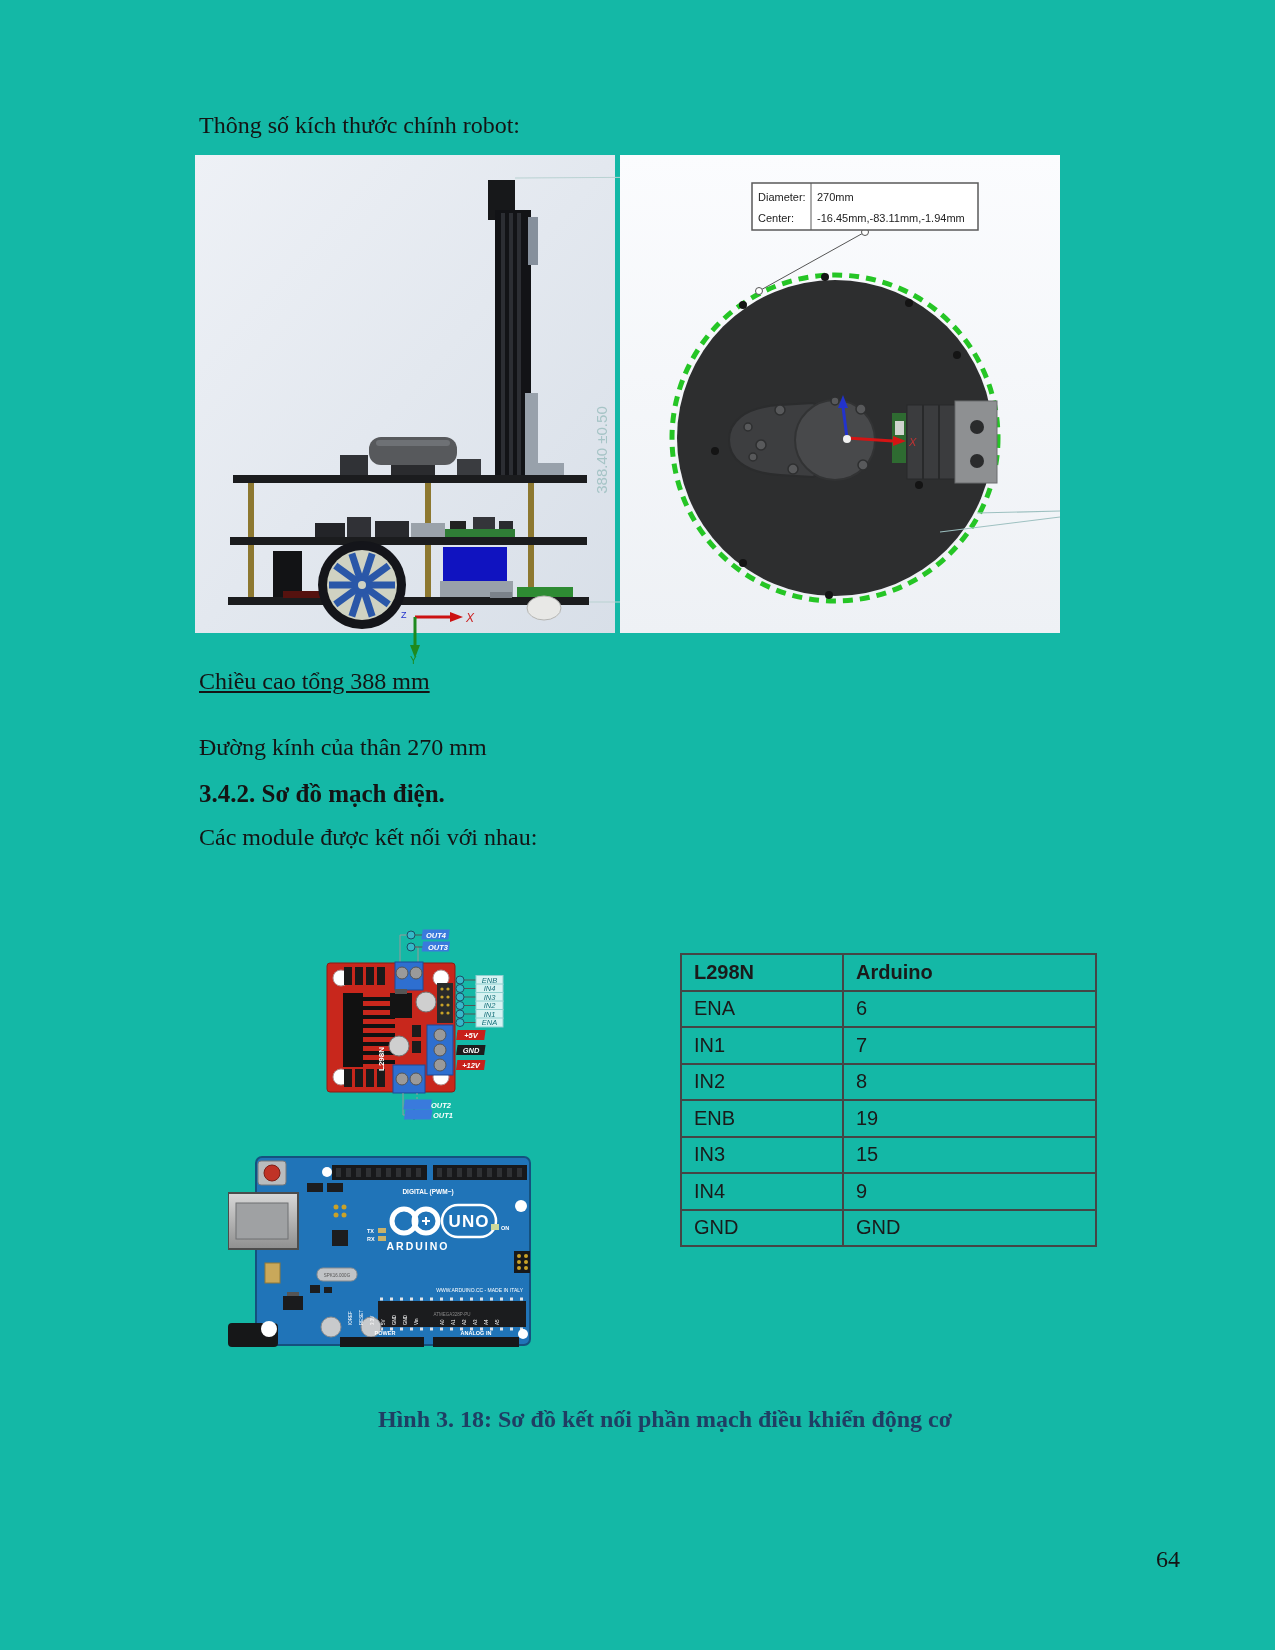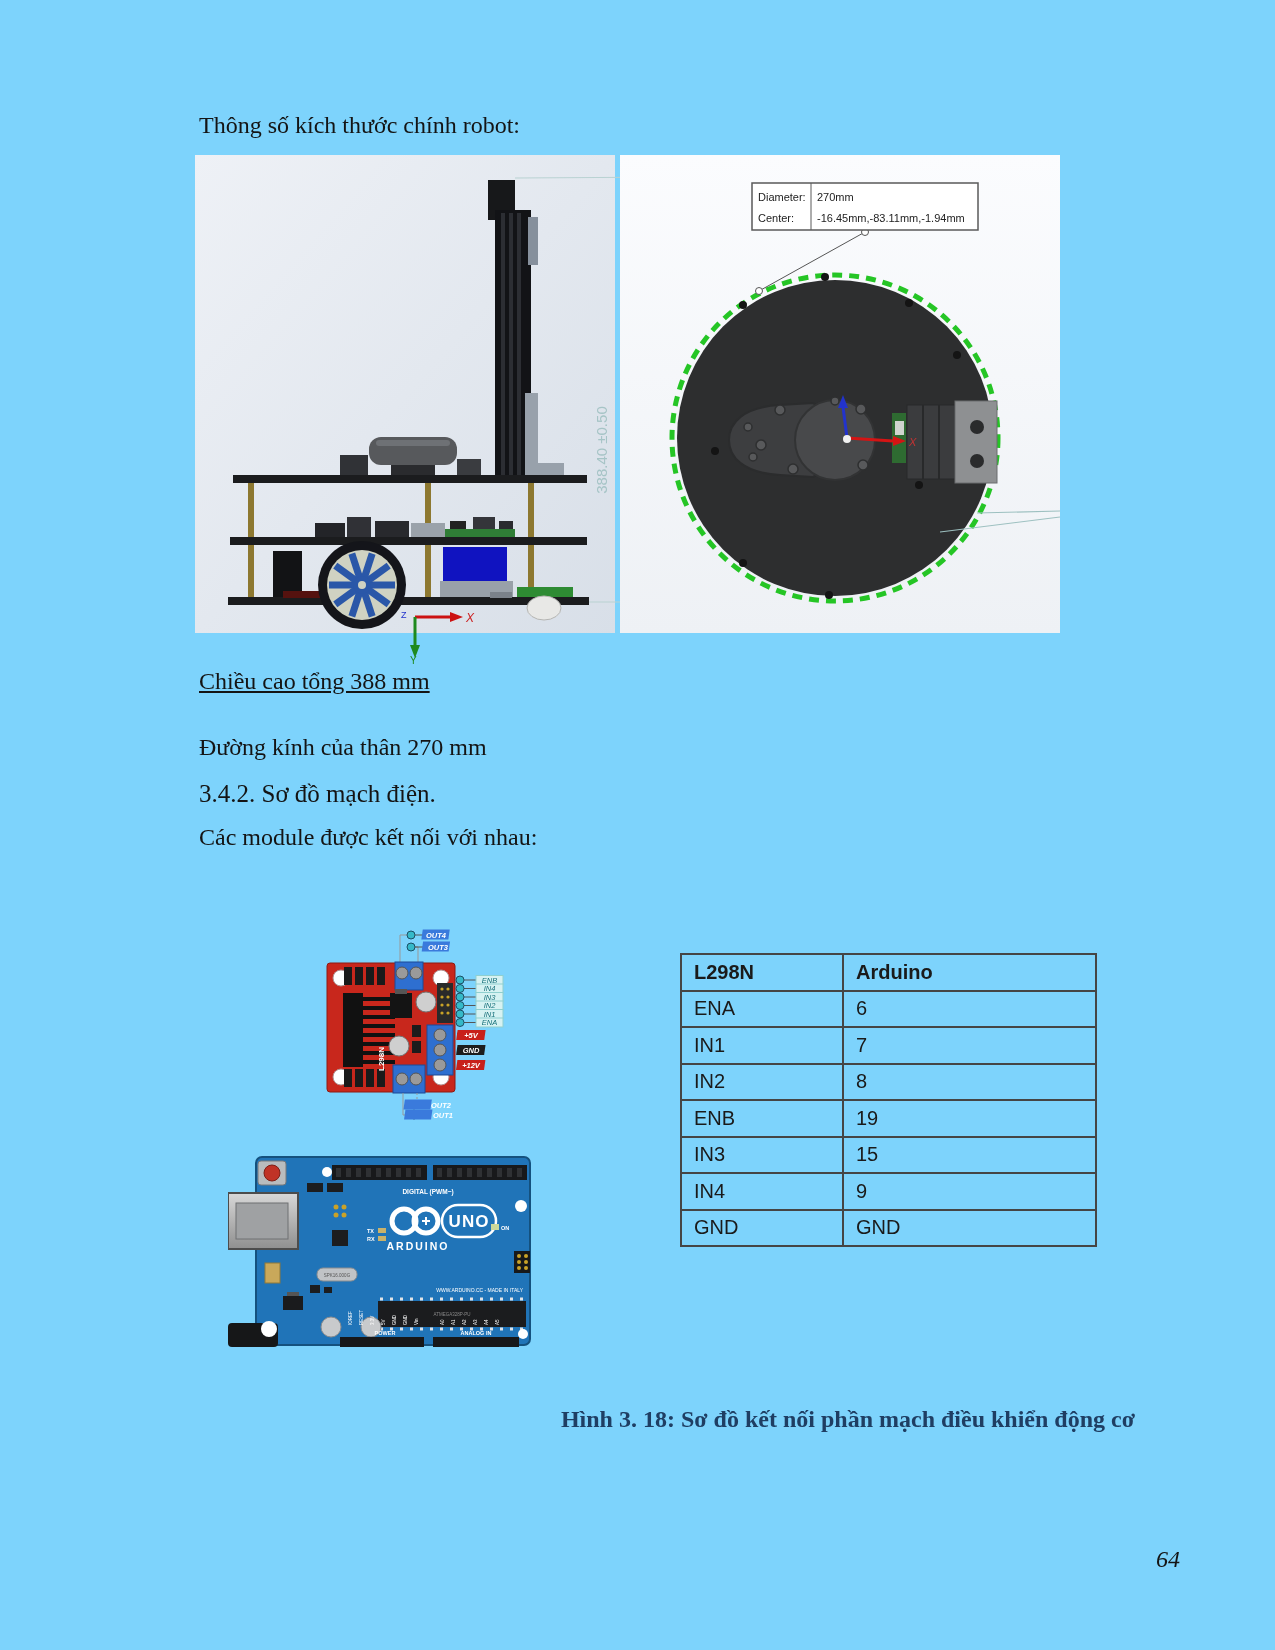--- a/index.html
+++ b/index.html
@@ -1,23 +1,23 @@
 <!DOCTYPE html>
 <html><head>
 <meta charset="utf-8">
 <style>
   html,body{margin:0;padding:0;background:#888;}
-  .page{position:relative;width:1275px;height:1650px;background:#7dd3fc;margin:0 auto;
+  .page{position:relative;width:1275px;height:1650px;background:#14b8a6;margin:0 auto;
         font-family:"Liberation Serif", serif;color:#141414;overflow:hidden;}
   .abs{position:absolute;}
   .body-text{font-size:24px;white-space:nowrap;}
-  .heading{font-size:25px;font-weight:normal;white-space:nowrap;}
+  .heading{font-size:25px;font-weight:bold;white-space:nowrap;}
   .caption{position:absolute;left:195px;width:940px;text-align:center;font-weight:bold;
            color:#1f3e63;font-size:24px;white-space:nowrap;}
-  .page-number{position:absolute;left:1100px;top:1546px;width:80px;text-align:right;font-size:24px;font-style:italic;}
+  .page-number{position:absolute;left:1100px;top:1546px;width:80px;text-align:right;font-size:24px;}
   .conn-table{border-collapse:collapse;font-family:"Liberation Sans", sans-serif;
               font-size:20px;color:#1a1a1a;table-layout:fixed;}
   .conn-table th,.conn-table td{border:2px solid #454545;height:34.5px;padding:0 4px 0 12px;
               text-align:left;vertical-align:middle;overflow:hidden;white-space:nowrap;}
   .conn-table th{font-weight:bold;}
   svg{display:block;}
   svg text{font-family:"Liberation Sans", sans-serif;}
 </style>
 </head>
 <body>
@@ -502,17 +502,17 @@
       <td>IN4</td>
       <td>9</td>
     </tr>
     <tr>
       <td>GND</td>
       <td>GND</td>
     </tr>
   </tbody>
     </table>
 
-  <div class="caption" style="top:1406px;text-align:right;">Hình 3. 18: Sơ đồ kết nối phần mạch điều khiển động cơ</div>
+  <div class="caption" style="top:1406px;">Hình 3. 18: Sơ đồ kết nối phần mạch điều khiển động cơ</div>
 
   <div class="page-number">64</div>
 
 </div>
 
 </body></html>

